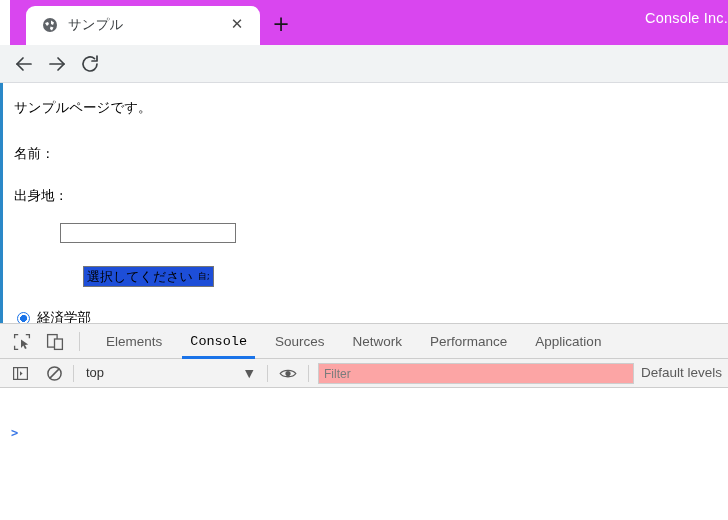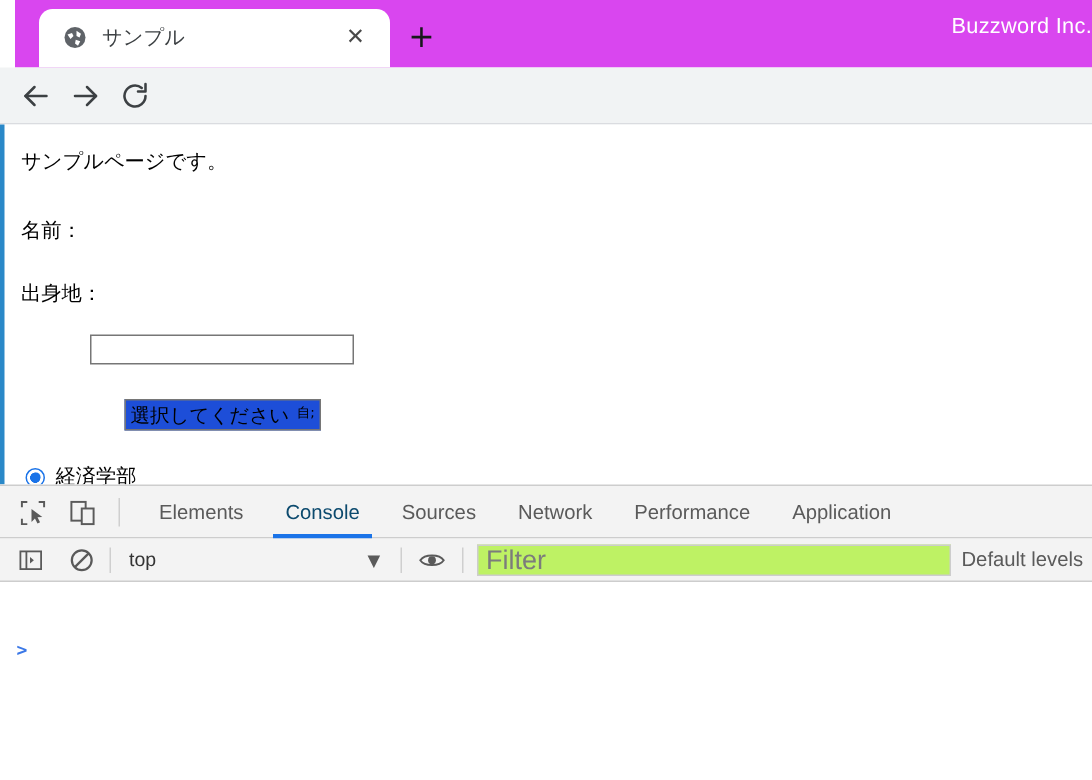--- a/index.html
+++ b/index.html
@@ -290,21 +290,22 @@
   .dt-tab {
     position: relative;
     display: flex;
     align-items: center;
     padding: 0 14px;
     font-size: 13.5px;
     color: #5a5a5a;
     white-space: nowrap;
   }
   .dt-tab.active {
-    color: #0c4a6e;
+    color: #000000;
+    font-family: Liberation Mono, monospace;
   }
   .dt-tab.active::after {
     content: "";
     position: absolute;
     left: 6px; right: 6px;
     bottom: 0;
     height: 3px;
     background: #1a73e8;
   }
 
@@ -345,25 +346,25 @@
     font-size: 11px;
     color: #5a5a5a;
     font-family: "DejaVu Sans", sans-serif;
   }
   .cb-filter {
     position: absolute;
     left: 318px;
     top: 4px;
     width: 316px;
     height: 21px;
-    background: #bef264;
+    background: #fca5a5;
     border: 1px solid #cdcdcd;
     box-sizing: border-box;
     font-family: "Liberation Sans", sans-serif;
-    font-size: 18px;
+    font-size: 12px;
     color: #333;
     padding: 0 5px;
     outline: none;
     border-radius: 0;
   }
   .cb-filter::placeholder { color: #7c7c7c; }
   .cb-levels {
     position: absolute;
     left: 641px;
     top: 6px;
@@ -402,21 +403,21 @@
           <circle cx="8" cy="8" r="7" fill="#5f6368"></circle>
           <path d="M3 6 L6 5 L7 7 L5 9 Z M9 3.5 L12 5.5 L11 8 L9 7 Z M8.5 9.5 L11.5 10.5 L10 13.5 L8 12 Z" fill="#ffffff"></path>
         </svg>
       </span>
       <span class="tab-title">サンプル</span>
       <span class="tab-close">✕</span>
     </div>
 
     <div class="new-tab">+</div>
 
-    <div class="brand">Buzzword Inc.</div>
+    <div class="brand">Console Inc.</div>
   </div>
 
   <div class="navbar">
     <span class="nav-btn nav-back">
       <svg width="24" height="24" viewBox="0 0 24 24" fill="none" stroke="#3c4043" stroke-width="1.7" stroke-linecap="round" stroke-linejoin="round">
         <path d="M19 12 H5"></path>
           <path d="M11 6 L5 12 L11 18"></path>
       </svg>
     </span>
     <span class="nav-btn nav-fwd">

